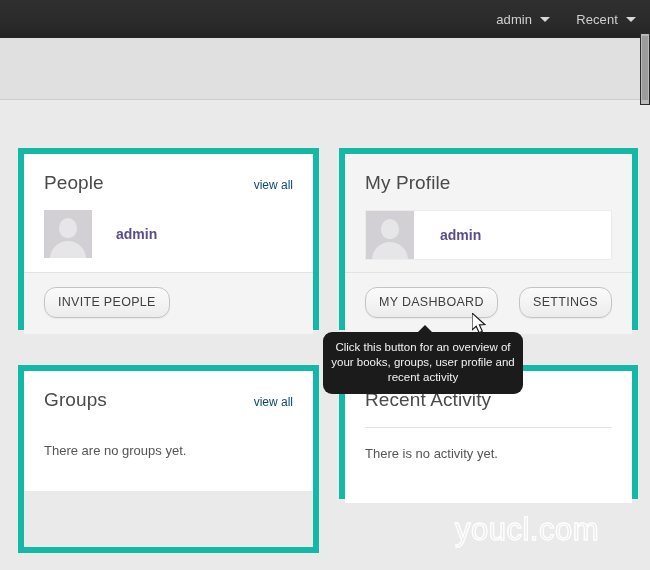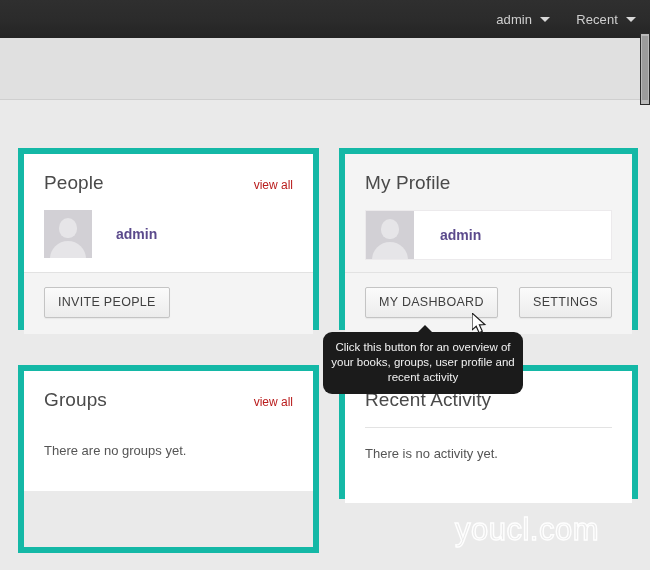--- a/index.html
+++ b/index.html
@@ -95,21 +95,21 @@
   }
   .card-title {
     font-size: 19px;
     color: #4a4a4a;
     font-weight: normal;
     margin: 0;
     letter-spacing: .1px;
   }
   .viewall {
     font-size: 12px;
-    color: #b91c1c;
+    color: #0c4a6e;
     text-decoration: none;
     cursor: pointer;
     text-align: right;
   }
   .muted-line {
     font-size: 13px;
     color: #555;
   }
 
   
@@ -144,21 +144,21 @@
   }
 
   
   .btn {
     display: inline-block;
     font-family: "Liberation Sans", sans-serif;
     font-size: 12.5px;
     color: #3f3f3f;
     background: linear-gradient(to bottom, #fbfbfb 0%, #ececec 100%);
     border: 1px solid #c4c4c4;
-    border-radius: 2px;
+    border-radius: 12px;
     padding: 7px 13px 8px 13px;
     cursor: pointer;
     letter-spacing: .3px;
     box-shadow: 0 1px 1px rgba(0,0,0,.05);
   }
 
   
   #people-card { left: 18px; top: 48px; width: 301px; height: 182px; }
   #people-card .body { height: 118px; padding: 18px 20px 0 20px; position: relative; }
   #people-card .foot { height: 62px; padding: 14px 0 0 20px; }

